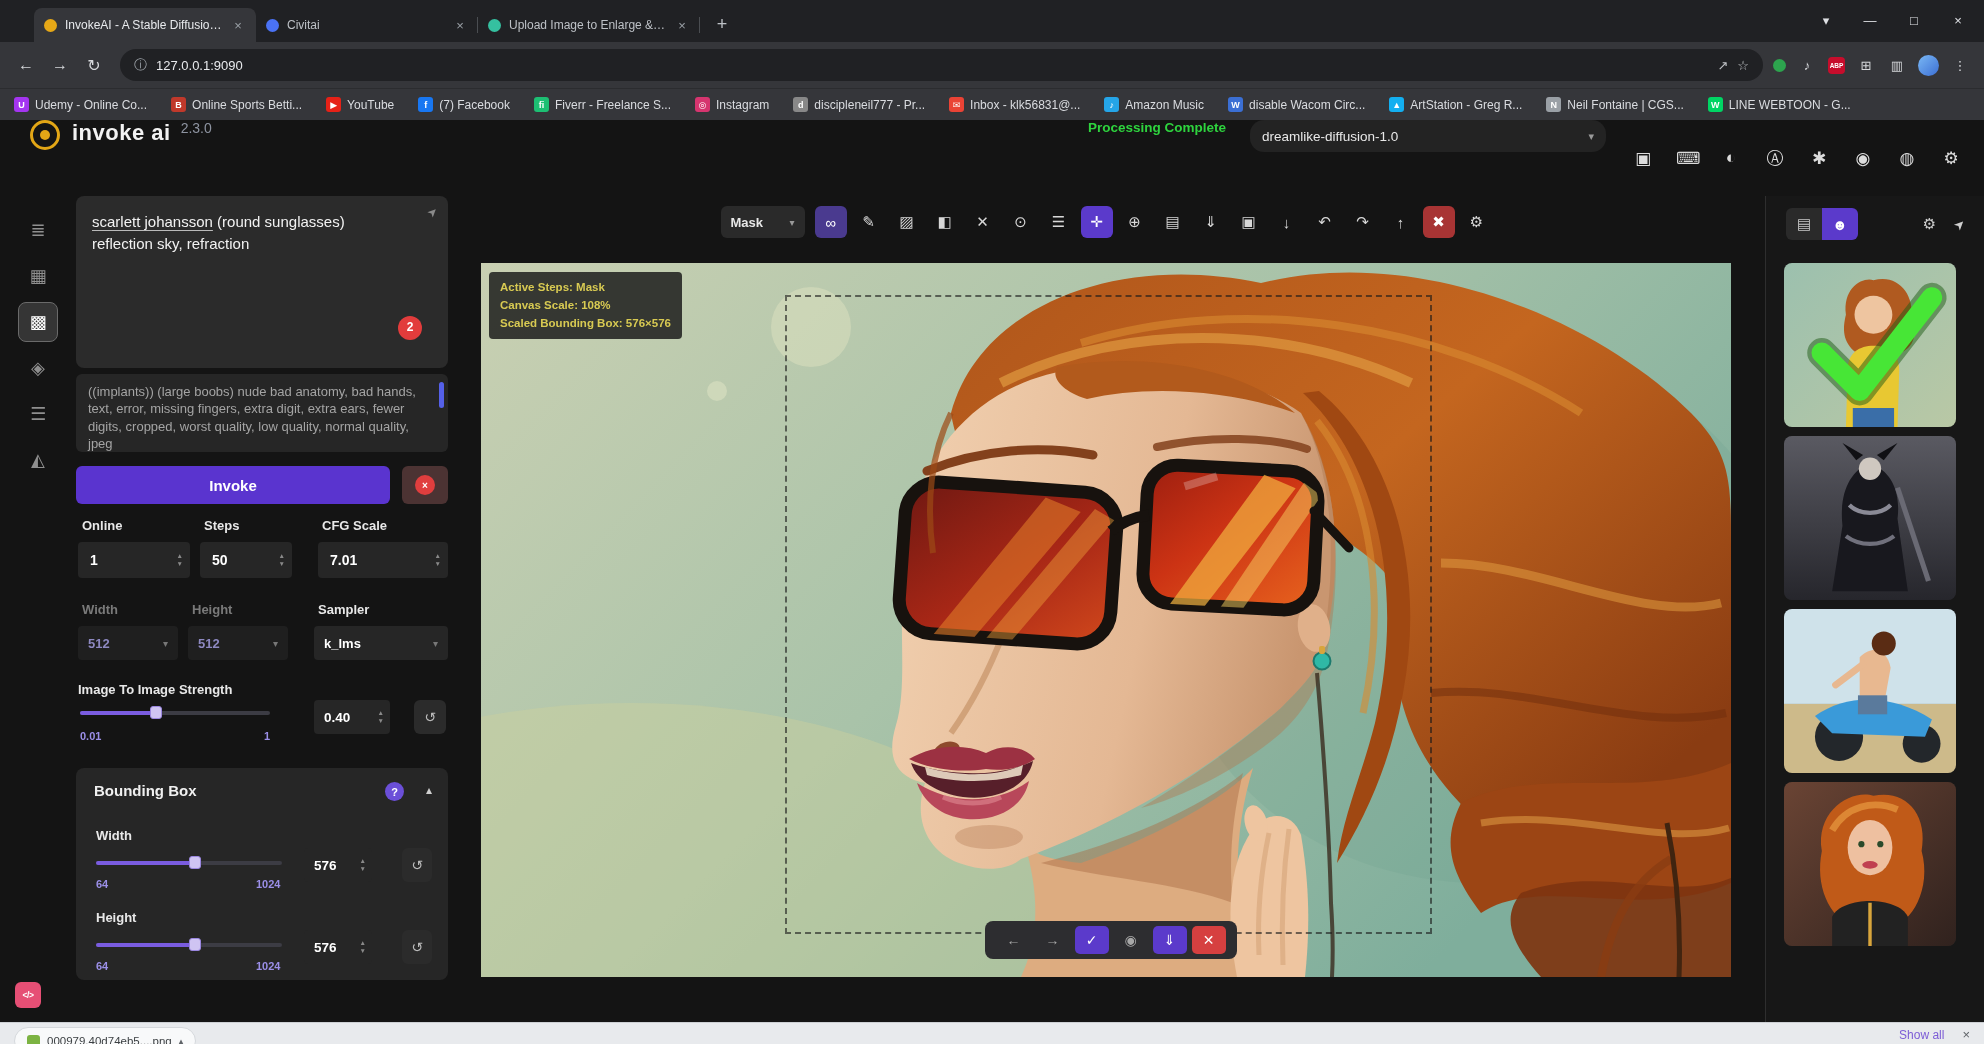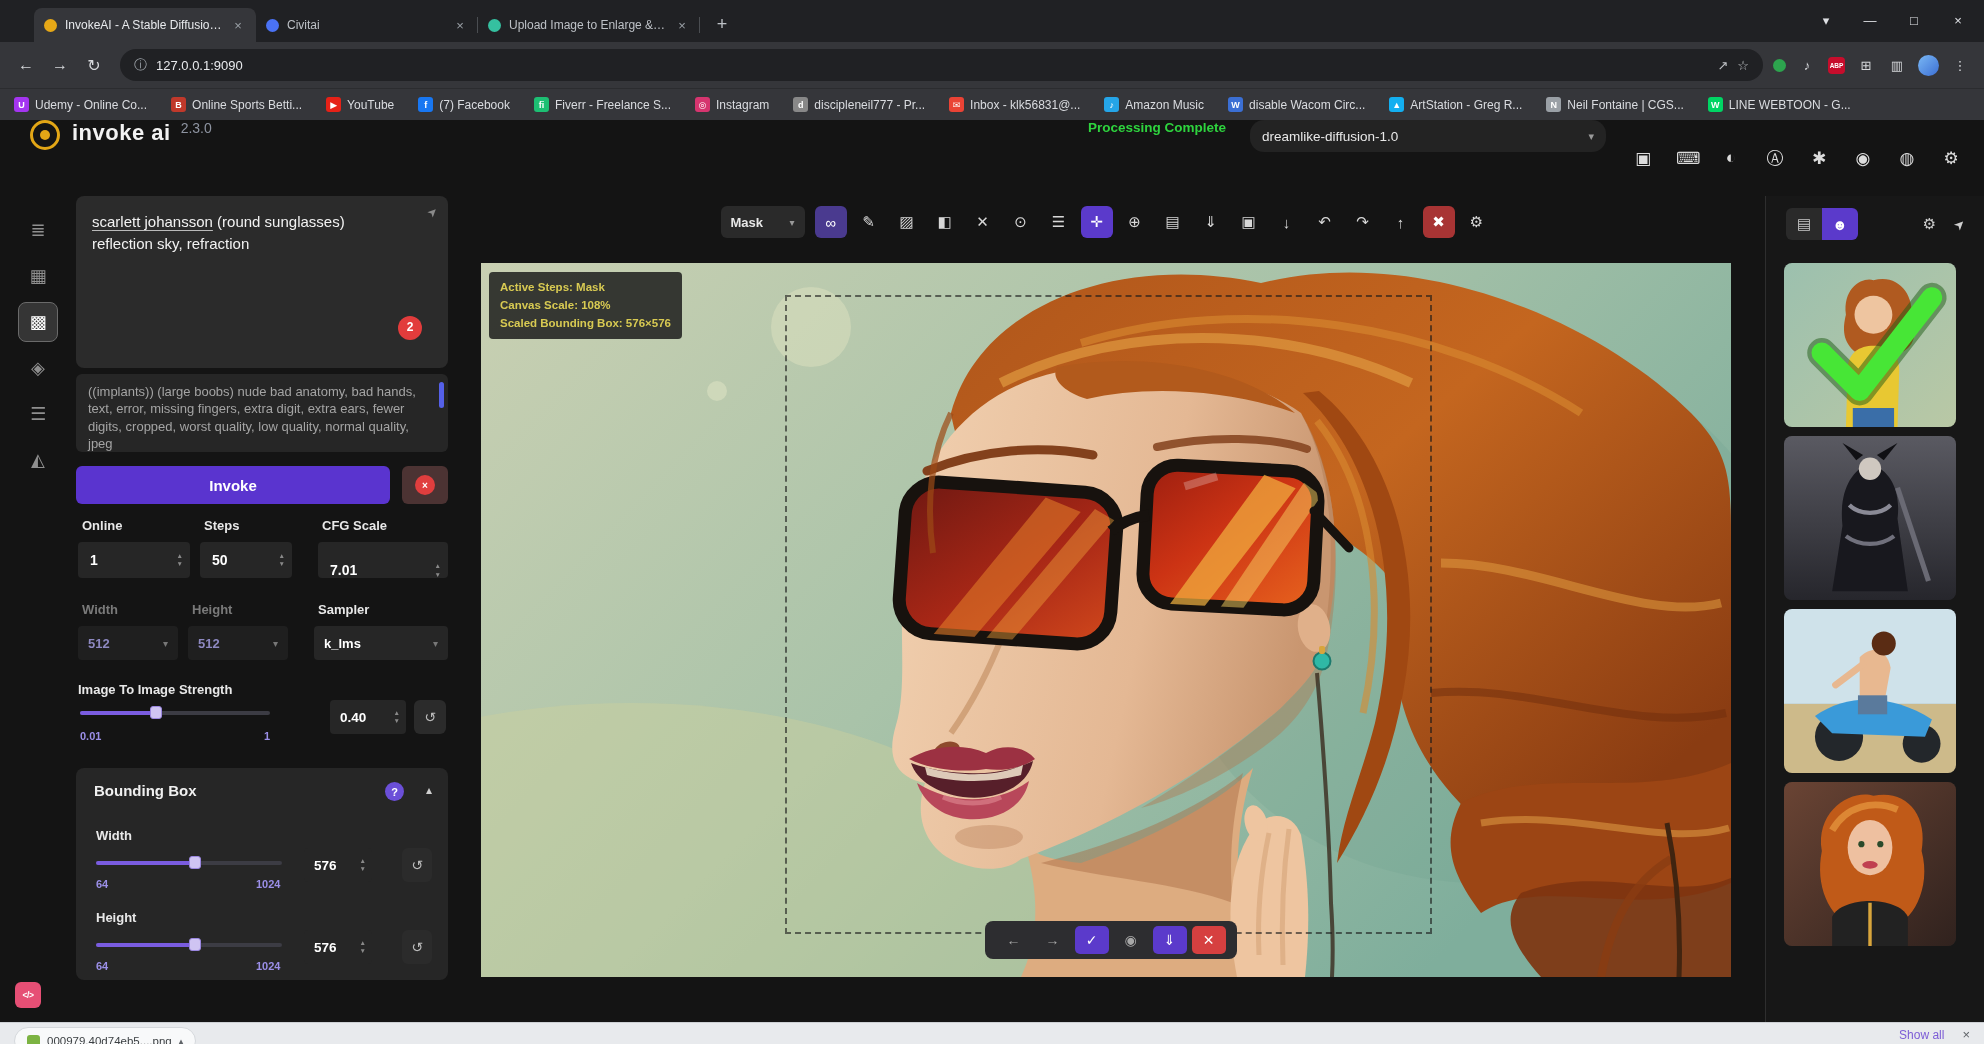--- a/index.html
+++ b/index.html
@@ -61,21 +61,21 @@
   .prompt-badge{position:absolute;right:26px;bottom:28px;width:24px;height:24px;border-radius:50%;background:#e23c3c;color:#fff;font-size:12px;font-weight:bold;}
   .neg-box{position:absolute;left:0;top:178px;width:372px;height:78px;background:#262626;border-radius:6px;box-sizing:border-box;padding:9px 20px 9px 12px;font-size:13px;color:#a4a4a4;line-height:1.33;overflow:hidden;}
   .neg-scroll{position:absolute;right:4px;top:8px;width:5px;height:26px;border-radius:3px;background:#5560e8;}
   .invoke-btn{position:absolute;left:0;top:270px;width:314px;height:38px;background:#5a34cf;border-radius:6px;color:#fff;font-weight:bold;font-size:15px;}
   .cancel-btn{position:absolute;left:326px;top:270px;width:46px;height:38px;background:#4c3333;border-radius:6px;}
   .cancel-circ{width:20px;height:20px;border-radius:50%;background:#e03e3e;color:#fff;font-size:10px;font-weight:bold;}
   .plabel{position:absolute;font-size:13px;font-weight:bold;color:#e8e8e8;}
   .plabel.dim{color:#7a7a7a;}
   .ninput{position:absolute;top:346px;height:36px;background:#262626;border-radius:4px;display:flex;align-items:center;box-sizing:border-box;padding:0 7px 0 12px;color:#fff;font-weight:bold;font-size:14px;}
   .stepper{margin-left:auto;display:flex;flex-direction:column;gap:2px;color:#8a8a8a;font-size:6.5px;line-height:1;text-align:center;}
-  .c1{left:2px;width:112px;} .c2{left:124px;width:92px;} .c3{left:242px;width:130px;align-items:flex-end;}
+  .c1{left:2px;width:112px;} .c2{left:124px;width:92px;} .c3{left:242px;width:130px;}
   .selbox{position:absolute;top:430px;height:34px;border-radius:4px;display:flex;align-items:center;box-sizing:border-box;padding:0 10px;font-weight:bold;font-size:13px;gap:6px;}
   .selbox .caret{margin-left:auto;color:#777;font-size:10px;}
   .sel-dis{background:#1f1f1f;color:#8d88c0;}
   .sel-en{background:#262626;color:#fff;}
   .slider{position:absolute;height:34px;}
   .slider .track{position:absolute;left:0;right:0;top:15px;height:4px;border-radius:2px;background:#3c3c44;}
   .slider .fill{position:absolute;left:0;top:15px;height:4px;border-radius:2px;background:#7a5ce0;}
   .slider .thumb{position:absolute;top:10px;width:12px;height:13px;border-radius:3px;background:#cfc4f2;border:1px solid #9a86e0;box-sizing:border-box;}
   .minmax{position:absolute;font-size:11px;font-weight:bold;color:#9b8fe8;}
   .vbox{position:absolute;height:34px;background:#262626;border-radius:4px;display:flex;align-items:center;box-sizing:border-box;padding:0 6px 0 10px;color:#fff;font-weight:bold;font-size:13.5px;}
@@ -330,21 +330,21 @@
       </div>
 
       <span class="plabel" style="left:2px;top:486px;">Image To Image Strength</span>
       <div class="slider" style="left:4px;top:500px;width:190px;">
         <div class="track"></div>
         <div class="fill" style="width: 40%;"></div>
         <div class="thumb" style="left: calc(40% - 6px);"></div>
       </div>
       <span class="minmax" style="left:4px;top:534px;">0.01</span>
       <span class="minmax" style="left:188px;top:534px;">1</span>
-      <div class="vbox" style="left:238px;top:504px;width:76px;margin-left:16px;">
+      <div class="vbox" style="left:238px;top:504px;width:76px;">
         <span>0.40</span>
         <span class="stepper">
             <span>▲</span>
             <span>▼</span>
           </span>
       </div>
       <button class="resetbtn" style="left:338px;top:504px;">↺</button>
 
       <div class="bboxp">
         <span class="bbox-head">Bounding Box</span>

